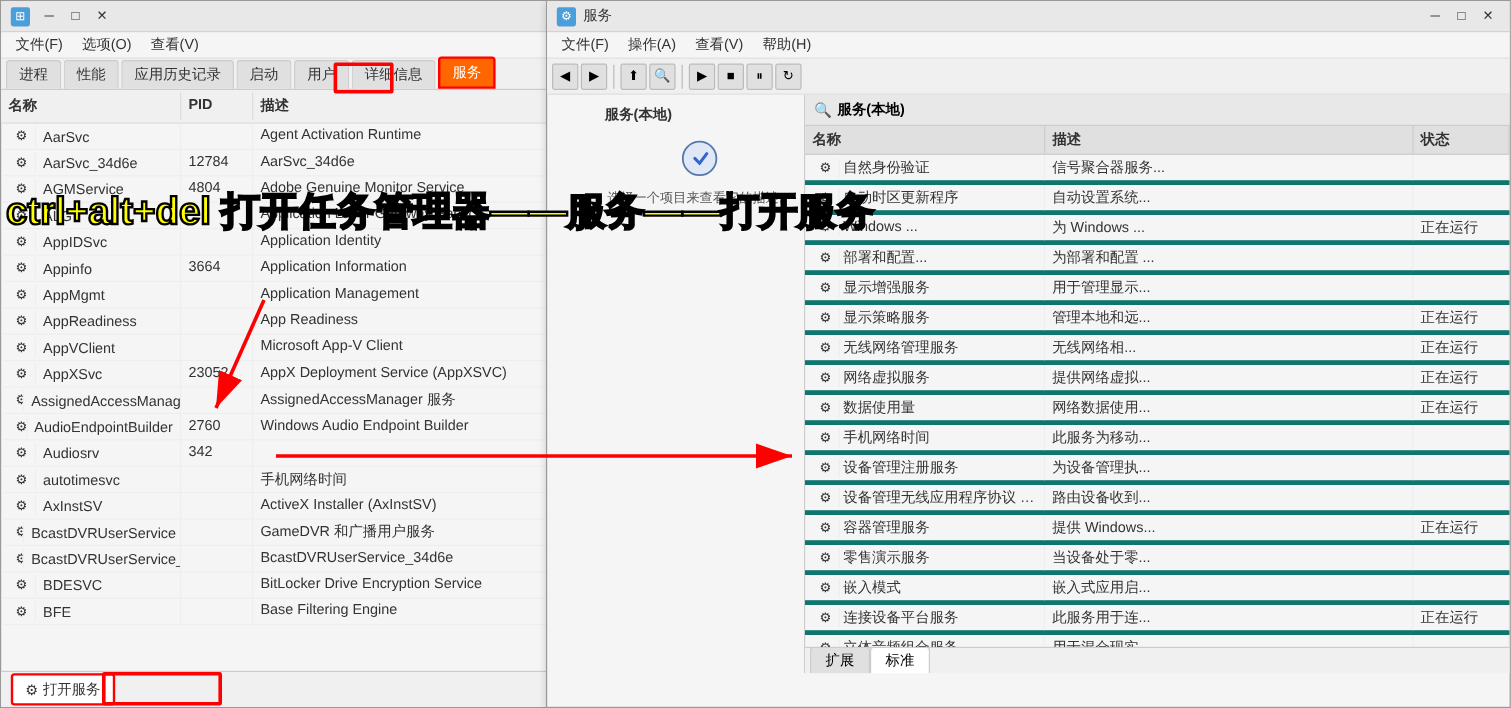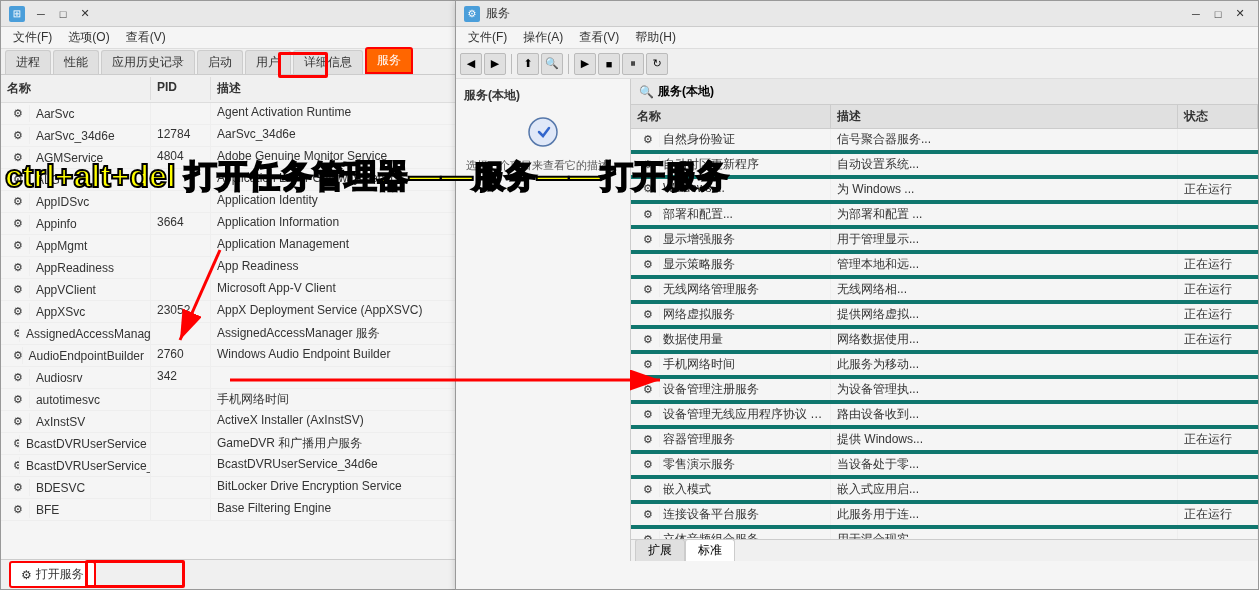--- a/index.html
+++ b/index.html
@@ -200,20 +200,21 @@
     }
     .toolbar-separator {
       width: 1px; height: 20px;
       background: #bbb;
       margin: 0 3px;
     }
 
     .services-content {
       display: flex;
       height: calc(590px - 26px - 22px - 30px - 30px);
+      margin-left: 40px;
     }
     .services-left-panel {
       width: 175px;
       background: #f5f5f5;
       border-right: 1px solid #ccc;
       padding: 8px;
     }
     .services-left-panel .panel-title {
       font-size: 12px;
       font-weight: bold;

